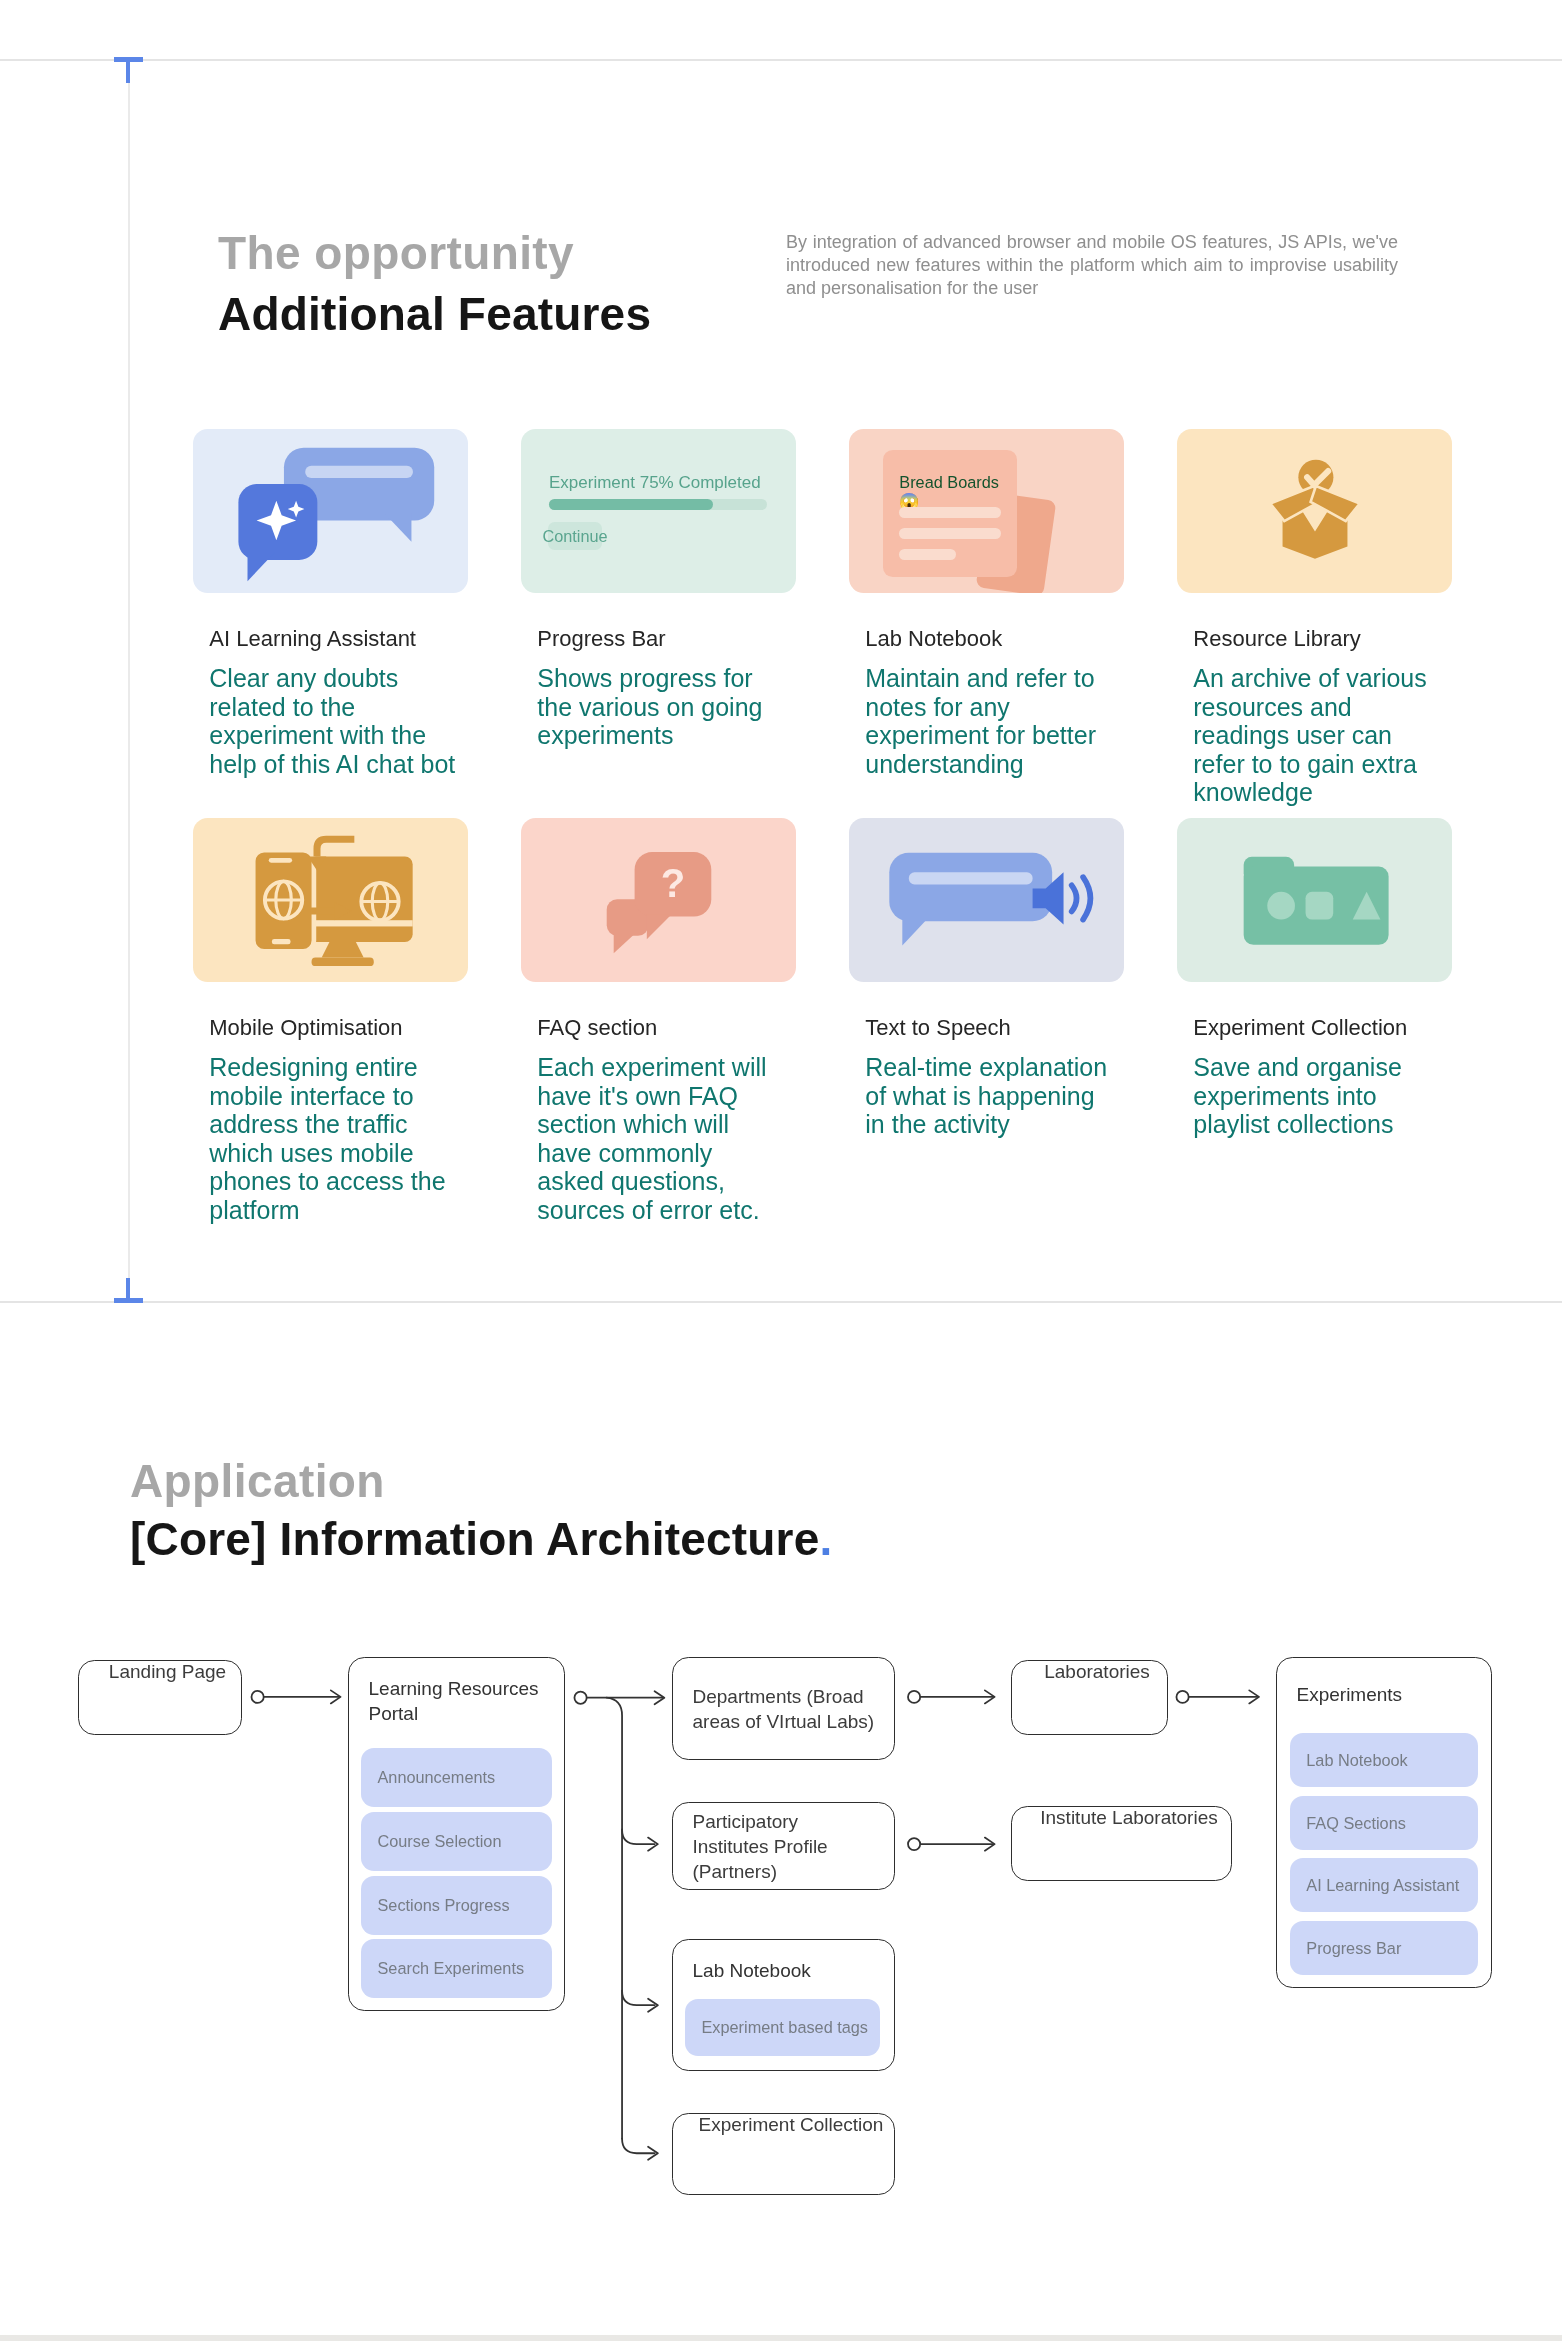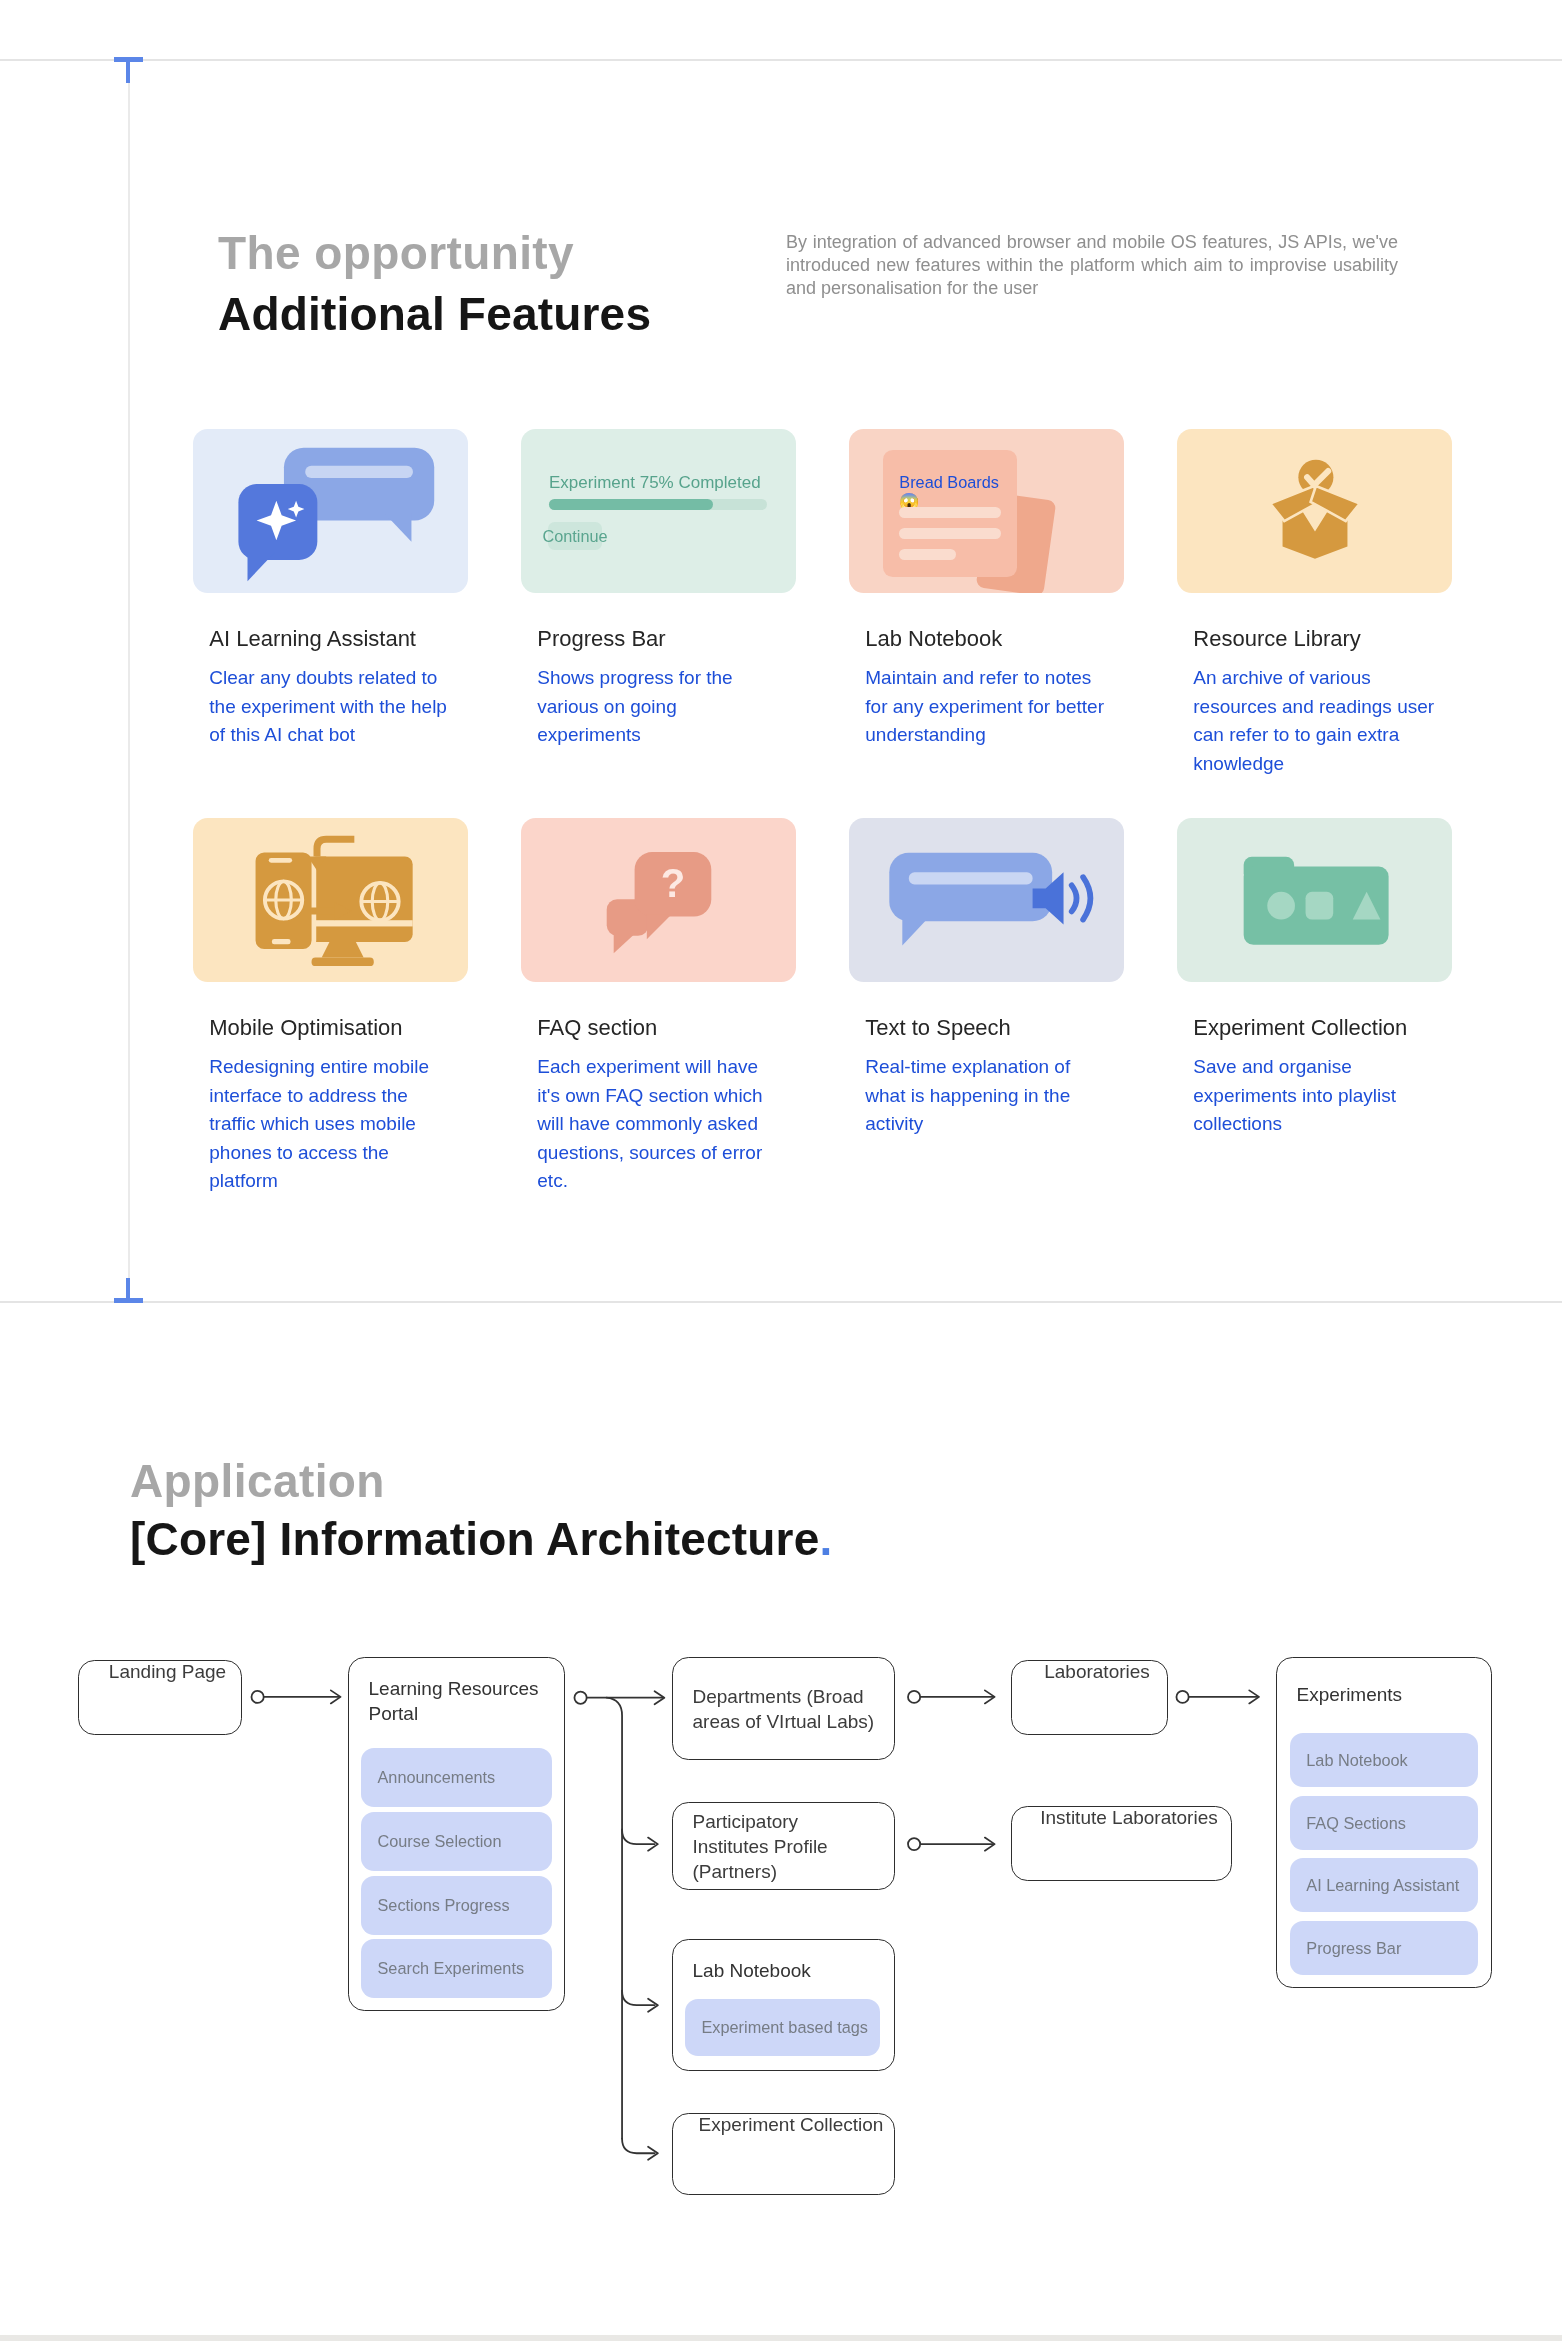--- a/index.html
+++ b/index.html
@@ -16,32 +16,32 @@
   
   .eyebrow { position:absolute; font-size:46px; font-weight:600; color:#a7a7a7; letter-spacing:0.4px; }
   .heading { position:absolute; font-size:46px; font-weight:600; color:#161616; letter-spacing:0.2px; }
   .accent { color:#4d7fe3; }
   .intro { position:absolute; width:612px; font-size:18px; line-height:23px; color:#8f8f8f; text-align:justify; }
 
   
   .feature { position:absolute; width:275px; }
   .card { width:275px; height:164px; border-radius:14.7px; display:flex; align-items:center; justify-content:center; position:relative; overflow:hidden; }
   .feature-title { margin:33px 0 0 16.3px; font-size:22px; font-weight:500; color:#262626; }
-  .feature-desc { margin:12.2px 0 0 16.3px; width:248px; font-size:19px; line-height:28.5px; color:#1d4ed8; }
+  .feature-desc { margin:12.2px 0 0 16.3px; width:248px; font-size:25px; line-height:28.5px; color:#0f766e; }
 
   
   .pc-label { position:absolute; left:28px; top:44px; font-size:17px; font-weight:500; color:#57a38c; }
   .pc-track { position:absolute; left:28px; top:70px; width:218px; height:11.4px; border-radius:5.7px; background:#c7e2d7; }
   .pc-fill { height:11.4px; border-radius:5.7px; background:#74bca5; }
   .pc-btn { position:absolute; left:27px; top:93px; width:54px; height:28px; border-radius:6.5px; background:#cde6dc; color:#5aa58f; font-size:16.3px; display:flex; align-items:center; justify-content:center; }
 
   
   .nb-back { position:absolute; left:133px; top:67px; width:68px; height:96px; border-radius:8.1px; background:#efa88c; transform:rotate(8deg); }
   .nb-note { position:absolute; left:34px; top:21px; width:134px; height:127px; border-radius:9.8px; background:#f7bda8; }
-  .nb-title { position:absolute; left:16.3px; top:23px; font-size:16.3px; font-weight:500; color:#1d4ed8; }
+  .nb-title { position:absolute; left:16.3px; top:23px; font-size:16.3px; font-weight:500; color:#14532d; }
   .nb-line { position:absolute; left:16.3px; height:10.6px; border-radius:5.7px; background:#fadcce; }
 
   
   .flow { position:absolute; left:0; top:1644px; width:1563px; height:602px; }
   .fnode { position:absolute; background:#fff; border:1.6px solid #2e2e2e; border-radius:16.3px; color:#3c3c3c; }
   .fnode.center { display:flex; align-items:flex-start; justify-content:center; text-align:center; font-size:19px;padding-left:15px; }
   .fnode-title { position:absolute; left:19.5px; top:18px; font-size:19px; line-height:25px; color:#333; max-width:175px; }
   .pill { position:absolute; background:#cdd7f8; border-radius:13px; display:flex; align-items:center; padding-left:16.3px; font-size:16.3px; color:#767c85; }
   svg.connectors { position:absolute; left:0; top:0; }
 </style>

